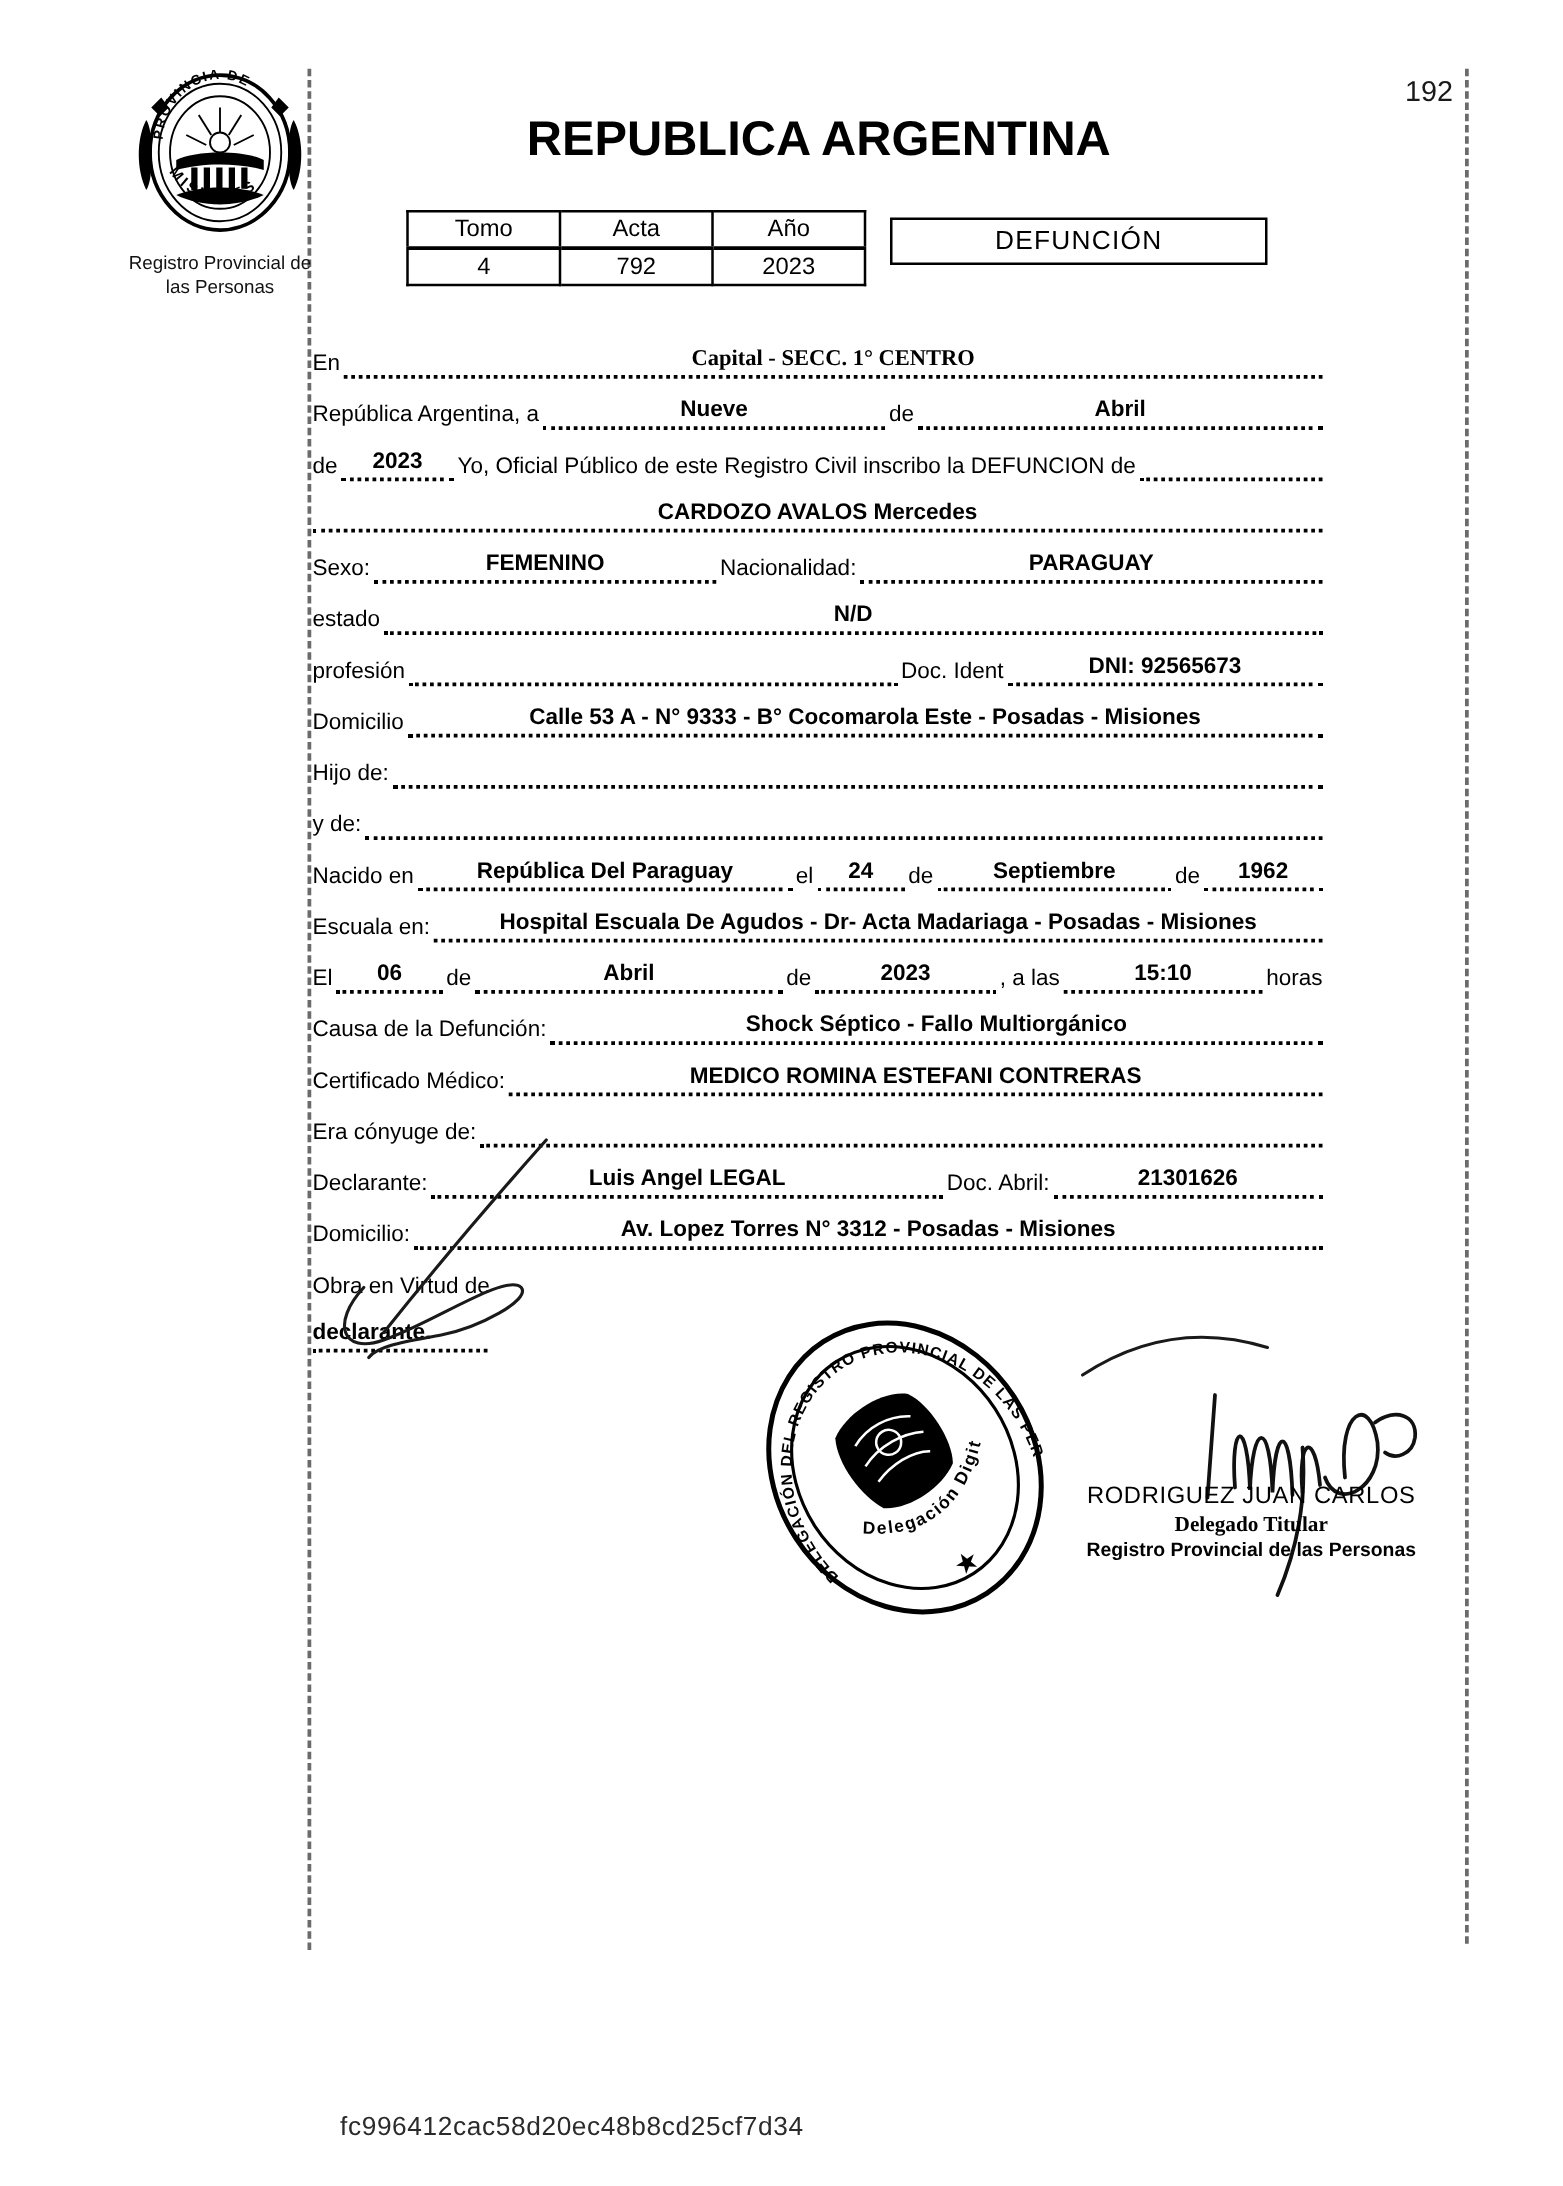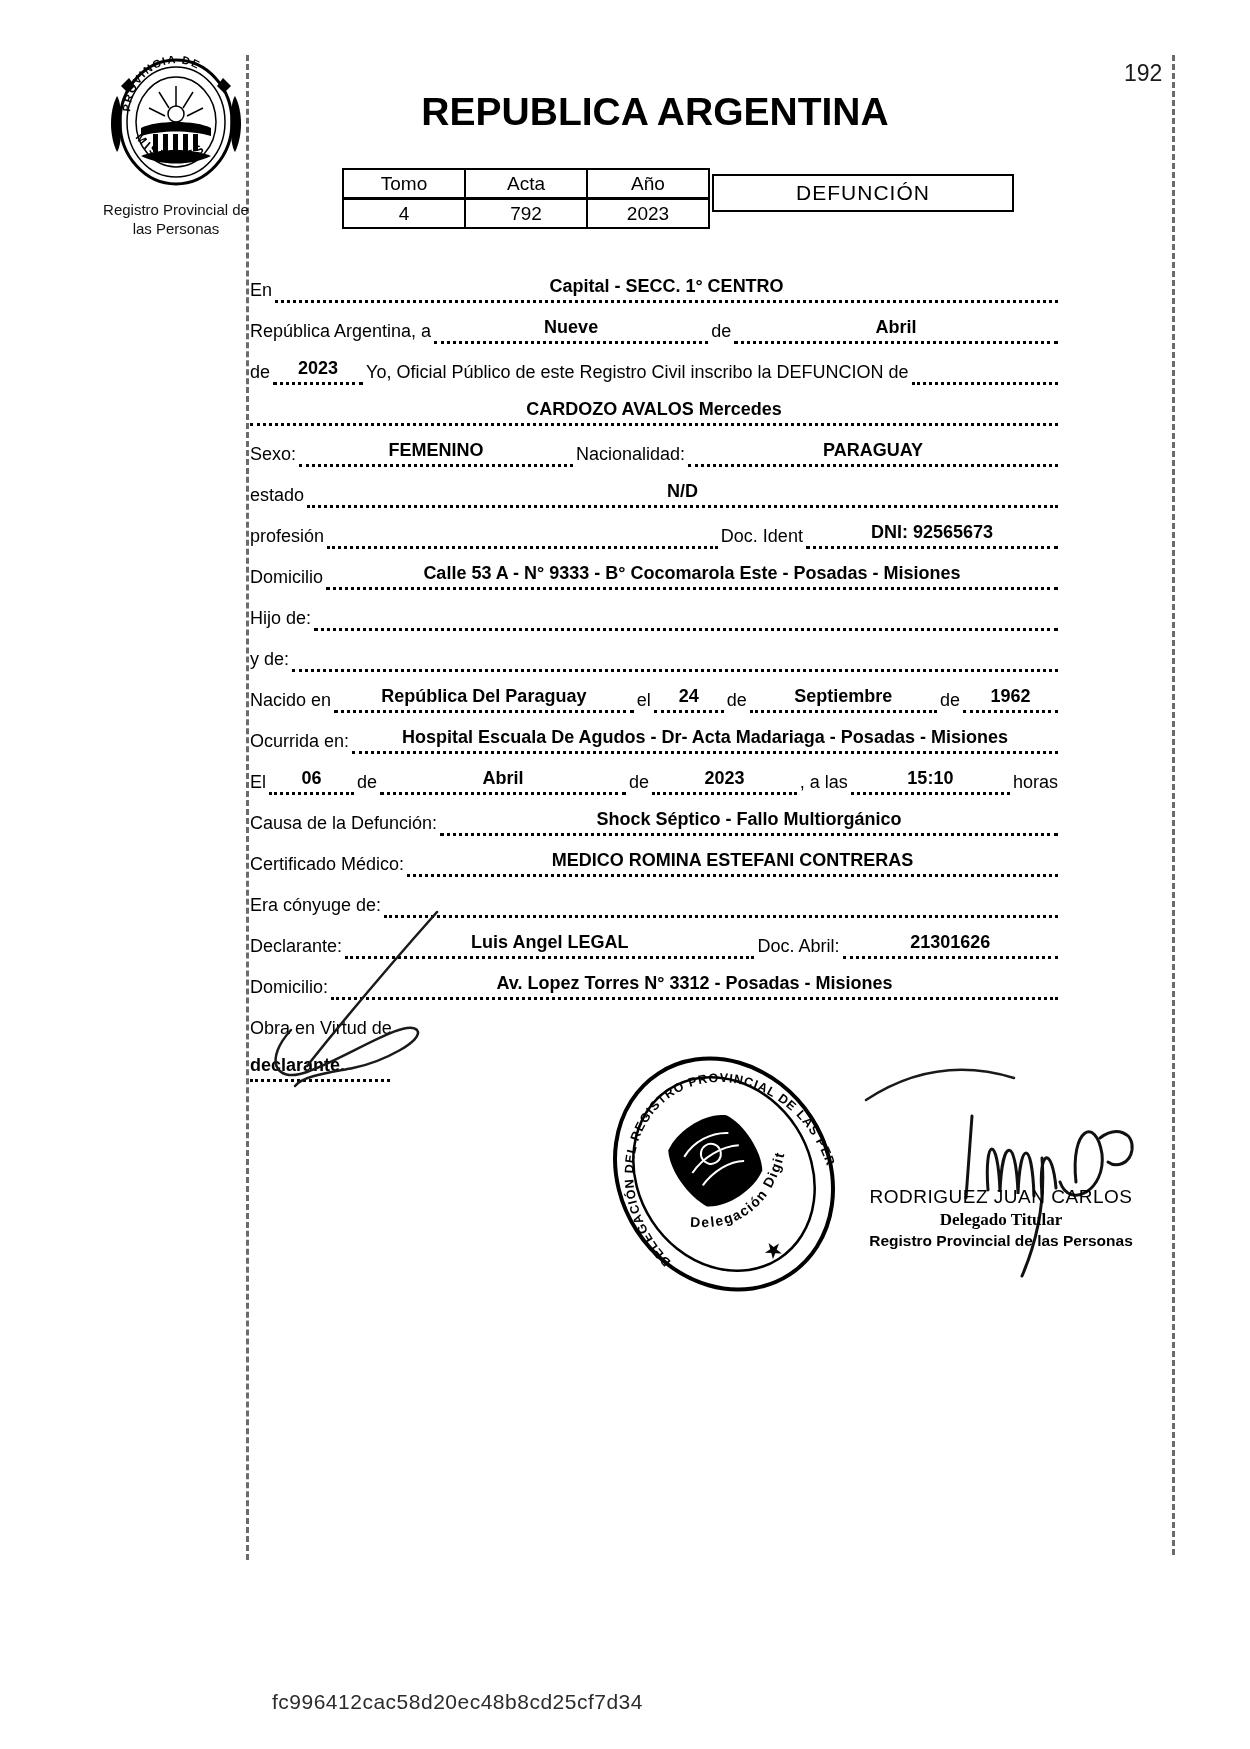--- a/index.html
+++ b/index.html
@@ -7,21 +7,21 @@
         font-family:"Liberation Sans",sans-serif;color:#000;overflow:hidden;margin:0 auto;}
   .vline{position:absolute;width:0;border-left:3px dashed #3a3a3a;opacity:.75;}
   .pagenum{position:absolute;left:1124px;top:60px;font-size:23px;color:#1a1a1a;}
   
   .seal-wrap{position:absolute;left:96px;top:56px;width:160px;text-align:center;}
   .seal-caption{font-size:15px;line-height:19px;color:#111;margin-top:4px;}
   
   .title{position:absolute;left:250px;top:90px;width:810px;text-align:center;
          font-size:39px;font-weight:bold;letter-spacing:0px;}
   
-  .rec-table{position:absolute;left:342px;top:168px;border-collapse:collapse;border-radius:22px;}
+  .rec-table{position:absolute;left:325px;top:168px;border-collapse:collapse;border-radius:22px;}
   .rec-table td{border:2px solid #000;width:112px;height:25px;text-align:center;
                 font-size:19px;padding:1px 4px;}
   .rec-table tr.hdr td{border-bottom:3px solid #000;}
   
   .type-box{position:absolute;left:712px;top:174px;width:298px;height:34px;
             border:2.5px solid #000;display:flex;align-items:center;justify-content:center;
             font-size:21px;letter-spacing:1px;}
   
   .form{position:absolute;left:250px;top:262px;width:808px;}
   .frow{display:flex;align-items:flex-end;gap:3px;height:41px;}
@@ -106,21 +106,21 @@
           <td>2023</td>
         </tr>
   </tbody>
     </table>
 
   <div class="type-box">DEFUNCIÓN</div>
 
   <div class="form" id="form-rows">
       <div class="frow">
         <span class="lbl">En</span>
-        <span class="fld" style="flex: 1 1 0px;">Capital - SECC. 1° CENTRO</span>
+        <span class="fld" style="flex: 1 1 0px; font-family: Liberation Serif, serif;">Capital - SECC. 1° CENTRO</span>
       </div>
       <div class="frow">
         <span class="lbl">República Argentina, a</span>
         <span class="fld" style="flex: 1.1 1 0px;">Nueve</span>
         <span class="lbl">de</span>
         <span class="fld" style="flex: 1.3 1 0px;">Abril</span>
       </div>
       <div class="frow">
         <span class="lbl">de</span>
         <span class="fld" style="width: 90px;">2023</span>
@@ -162,21 +162,21 @@
         <span class="lbl">Nacido en</span>
         <span class="fld" style="flex: 2.4 1 0px;">República Del Paraguay</span>
         <span class="lbl">el</span>
         <span class="fld" style="width: 70px;">24</span>
         <span class="lbl">de</span>
         <span class="fld" style="flex: 1.5 1 0px;">Septiembre</span>
         <span class="lbl">de</span>
         <span class="fld" style="width: 95px;">1962</span>
       </div>
       <div class="frow">
-        <span class="lbl">Ocurrida en:</span>
+        <span class="lbl">Escuala en:</span>
         <span class="fld" style="flex: 1 1 0px;">Hospital Escuala De Agudos - Dr- Acta Madariaga - Posadas - Misiones</span>
       </div>
       <div class="frow">
         <span class="lbl">El</span>
         <span class="fld" style="width: 85px; margin-top: 48px;">06</span>
         <span class="lbl">de</span>
         <span class="fld" style="flex: 1.7 1 0px;">Abril</span>
         <span class="lbl">de</span>
         <span class="fld" style="flex: 1 1 0px;">2023</span>
         <span class="lbl">, a las</span>

